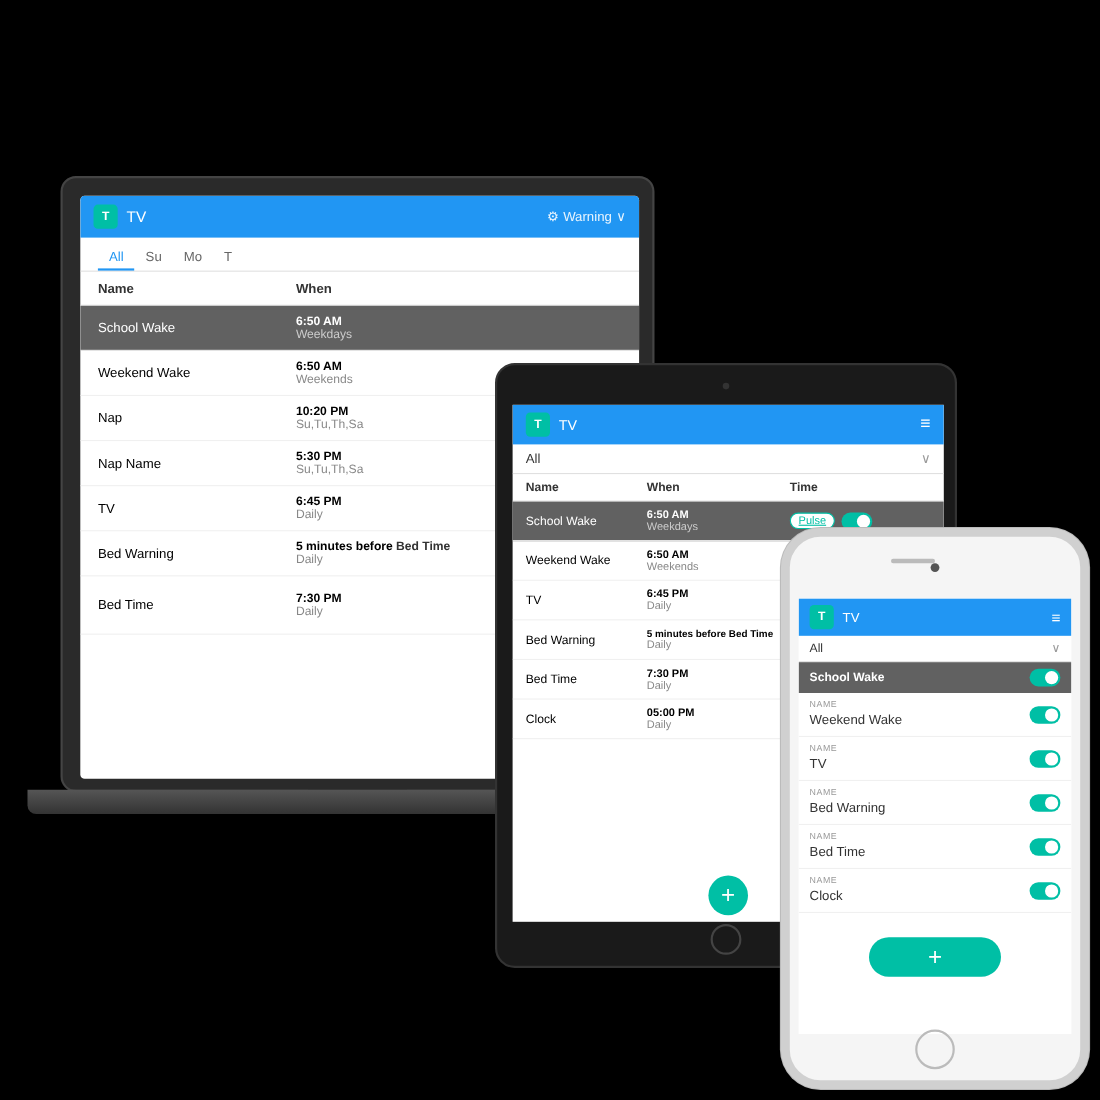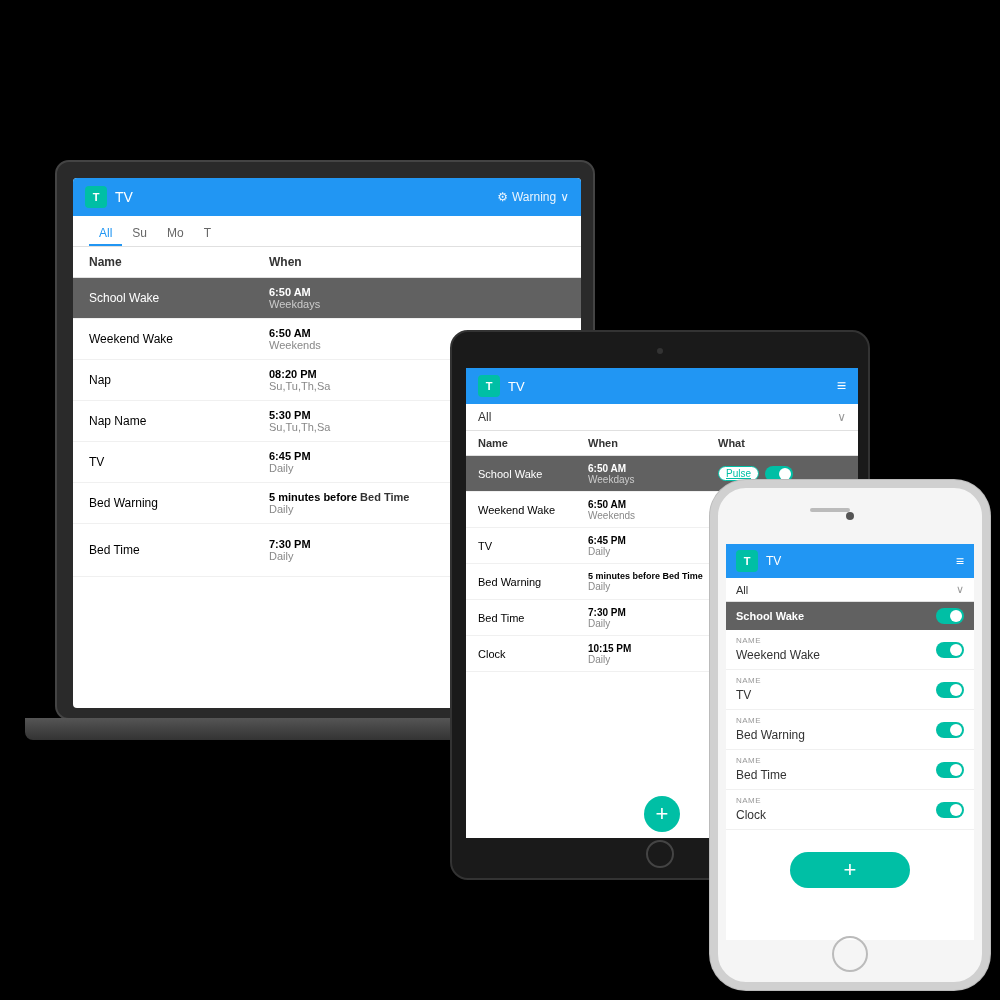--- a/index.html
+++ b/index.html
@@ -423,21 +423,21 @@
           <div class="row-name">Weekend Wake</div>
           <div class="row-when">
             <span class="time">6:50 AM</span>
             <span class="days">Weekends</span>
           </div>
         </div>
 
         <div class="schedule-row">
           <div class="row-name">Nap</div>
           <div class="row-when">
-            <span class="time">08:20 PM</span>
+            <span class="time">10:20 PM</span>
             <span class="days">Su,Tu,Th,Sa</span>
           </div>
         </div>
 
         <div class="schedule-row">
           <div class="row-name">Nap Name</div>
           <div class="row-when">
             <span class="time">5:30 PM</span>
             <span class="days">Su,Tu,Th,Sa</span>
           </div>
@@ -487,21 +487,21 @@
         </div>
 
         <div class="dropdown-row">
           <span>All</span>
           <span class="chevron">∨</span>
         </div>
 
         <div class="col-header">
           <div class="col-name">Name</div>
           <div class="col-when">When</div>
-          <div class="col-what">What</div>
+          <div class="col-what">Time</div>
         </div>
 
         <div class="tablet-row selected">
           <div class="t-name">School Wake</div>
           <div class="t-when">
             <span class="time">6:50 AM</span>
             <span class="days">Weekdays</span>
           </div>
           <div class="t-what">
             <span class="pulse-badge">Pulse</span>
@@ -541,21 +541,21 @@
           <div class="t-when">
             <span class="time">7:30 PM</span>
             <span class="days">Daily</span>
           </div>
           <div class="t-what"></div>
         </div>
 
         <div class="tablet-row">
           <div class="t-name">Clock</div>
           <div class="t-when">
-            <span class="time">10:15 PM</span>
+            <span class="time">05:00 PM</span>
             <span class="days">Daily</span>
           </div>
           <div class="t-what"></div>
         </div>
       </div>
       <div class="tablet-add-btn">+</div>
     </div>
     <div class="tablet-home"></div>
   </div>
 </div>

